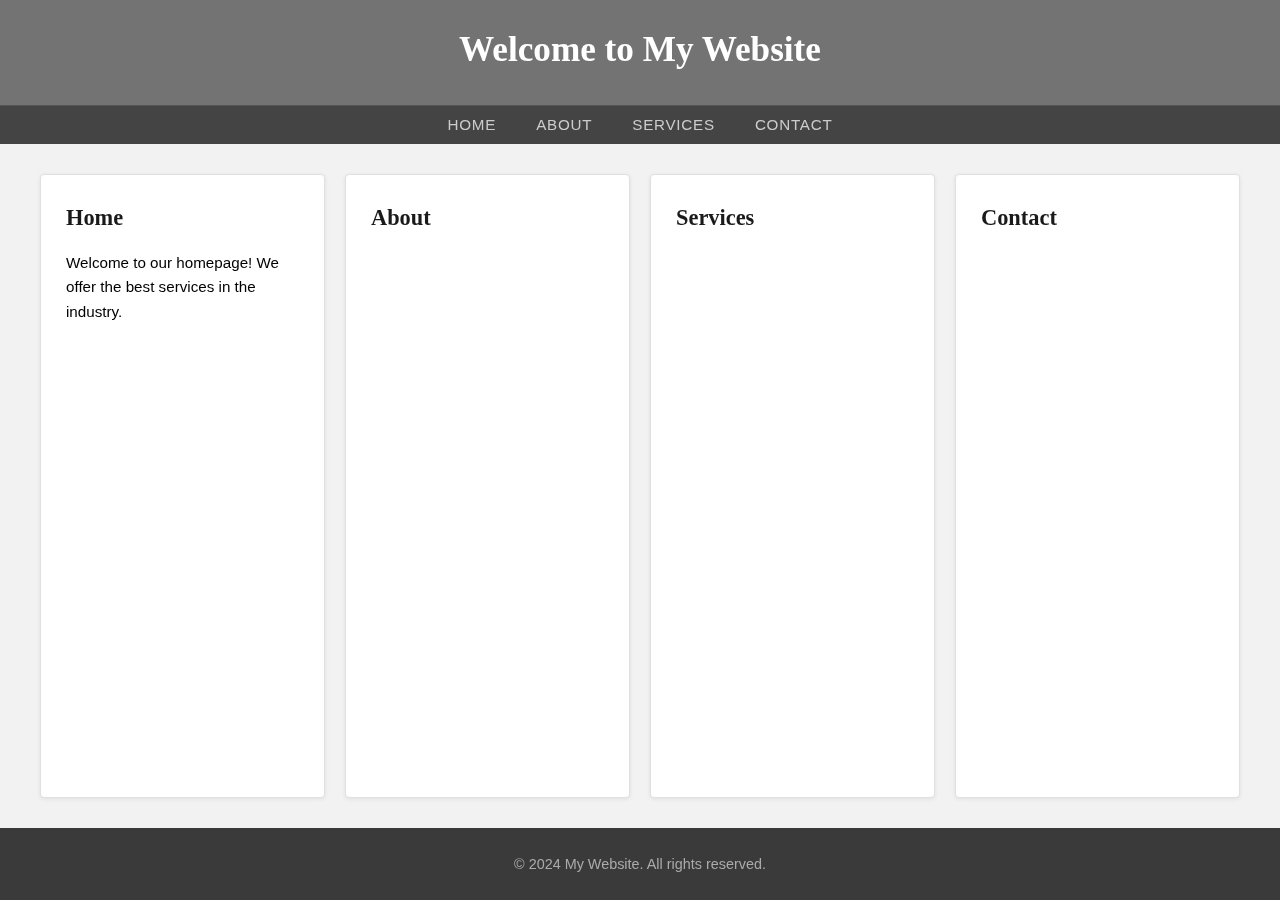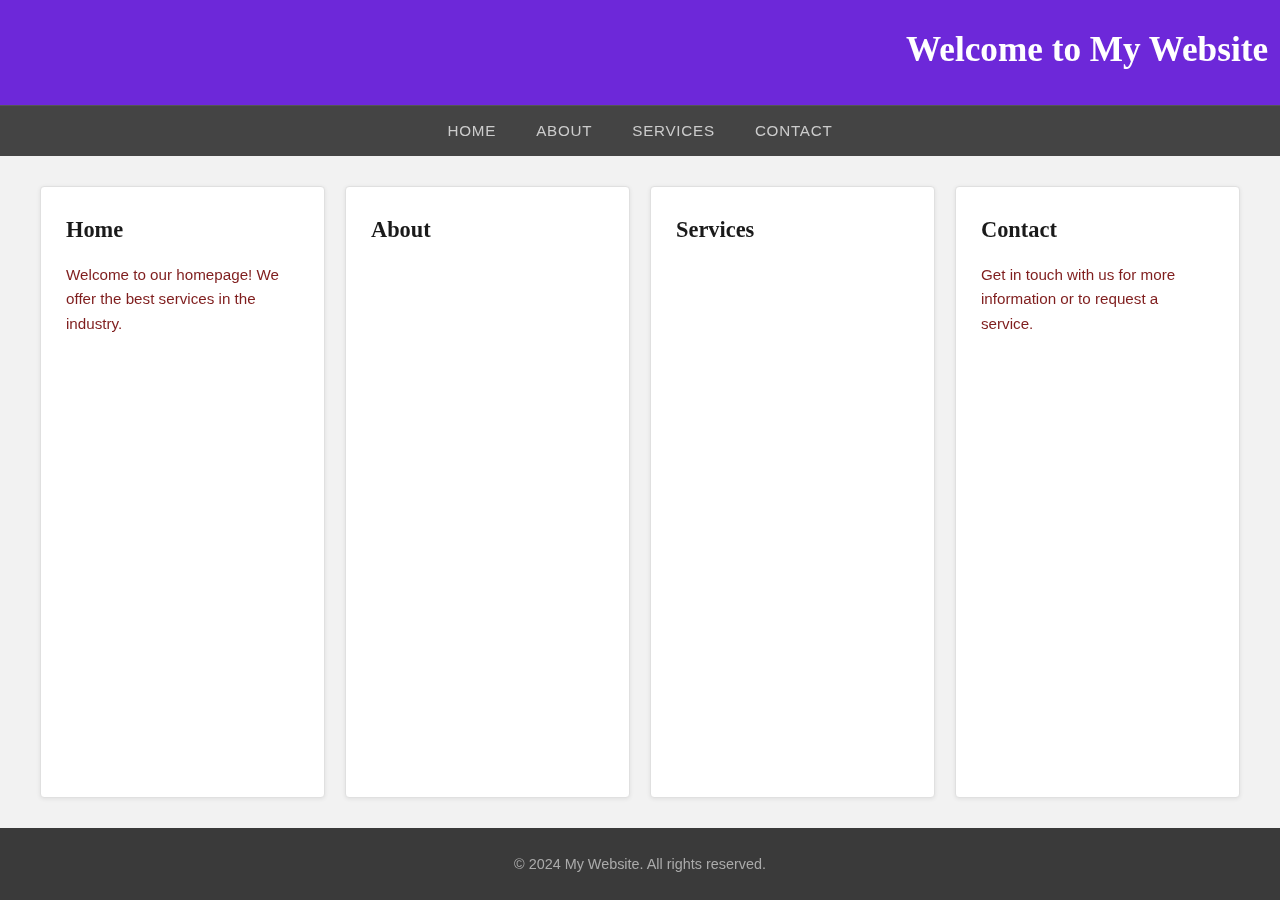--- a/index.html
+++ b/index.html
@@ -10,35 +10,35 @@
 
     body {
       font-family: Georgia, 'Times New Roman', serif;
       background-color: #f2f2f2;
       min-height: 900px;
       display: flex;
       flex-direction: column;
     }
 
     header {
-      background-color: #6d28d9;
+      background-color: #737373;
       padding: 30px 12px 35px;
-      text-align: right;
+      text-align: center;
     }
 
     header h1 {
       color: #ffffff;
       font-size: 2.2rem;
       font-weight: bold;
       font-family: Georgia, serif;
     }
 
     nav {
       background-color: #444444;
-      padding: 16px 20px;
+      padding: 10px 20px;
       text-align: center;
       border-top: 1px solid #555;
     }
 
     nav a {
       color: #cccccc;
       text-decoration: none;
       margin: 0 18px;
       font-size: 0.95rem;
       font-family: Arial, sans-serif;
@@ -65,21 +65,21 @@
     .card h2 {
       font-size: 1.4rem;
       font-weight: bold;
       color: #1a1a1a;
       margin-bottom: 20px;
       font-family: Georgia, serif;
     }
 
     .card p {
       font-size: 0.95rem;
-      color: #7f1d1d;
+      color: #000000;
       line-height: 1.6;
       font-family: Arial, sans-serif;
     }
 
     footer {
       background-color: #3a3a3a;
       padding: 28px 23px;
       text-align: center;
     }
 
@@ -109,19 +109,18 @@
     <p>Welcome to our homepage! We offer the best services in the industry.</p>
   </div>
   <div class="card">
     <h2>About</h2>
   </div>
   <div class="card">
     <h2>Services</h2>
   </div>
   <div class="card">
     <h2>Contact</h2>
-    <p>Get in touch with us for more information or to request a service.</p>
   </div>
 </main>
 
 <footer>
   <p>© 2024 My Website. All rights reserved.</p>
 </footer>
 
 </body></html>

